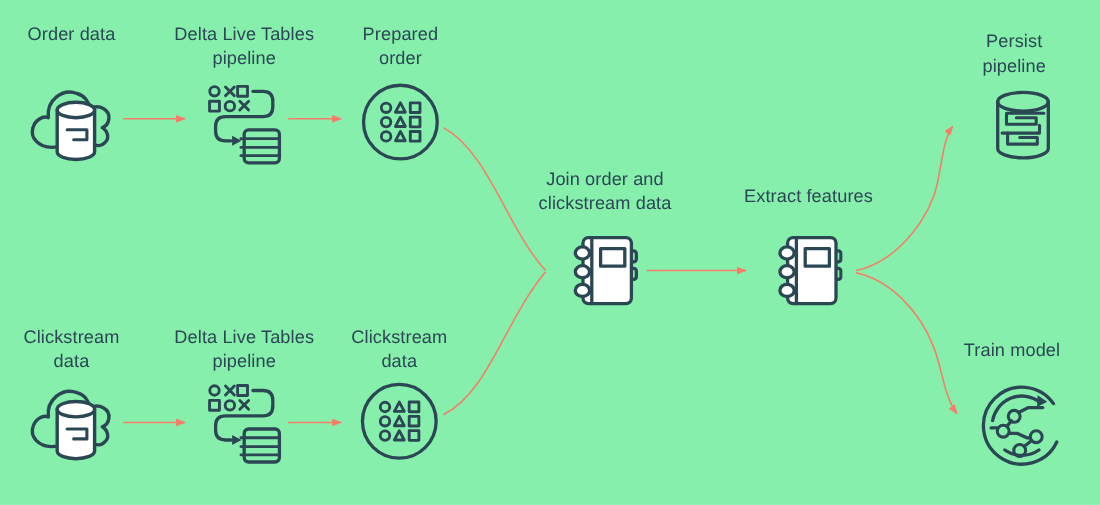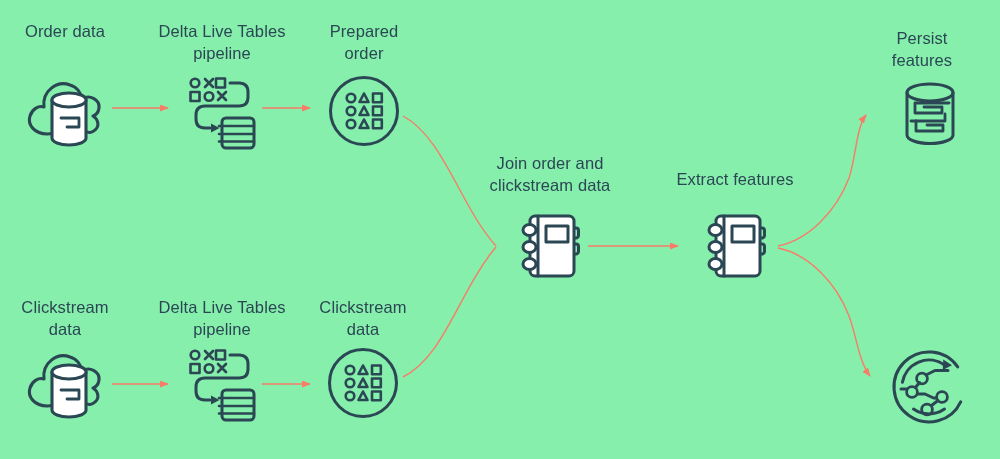--- a/index.html
+++ b/index.html
@@ -126,21 +126,22 @@
   </svg>
 
   <div class="label" style="left:65px;top:20px">Order data</div>
   <div class="label" style="left:222px;top:20px">Delta Live Tables
 pipeline</div>
   <div class="label" style="left:364px;top:20px">Prepared
 order</div>
   <div class="label" style="left:735px;top:168px">Extract features</div>
   <div class="label" style="left:550px;top:152px">Join order and
 clickstream data</div>
-  <div class="label" style="left:922px;top:27px">Persist features</div>
+  <div class="label" style="left:922px;top:27px">Persist pipeline</div>
+  <div class="label" style="left:920px;top:308px">Train model</div>
   <div class="label" style="left:65px;top:296px">Clickstream
 data</div>
   <div class="label" style="left:222px;top:296px">Delta Live Tables
 pipeline</div>
   <div class="label" style="left:363px;top:296px">Clickstream
 data</div>
 
   <svg class="icon" style="left:22px;top:74px" width="86" height="74" viewBox="0 0 86 74">
       <use href="#sym-cloud-db"></use>
     </svg>

